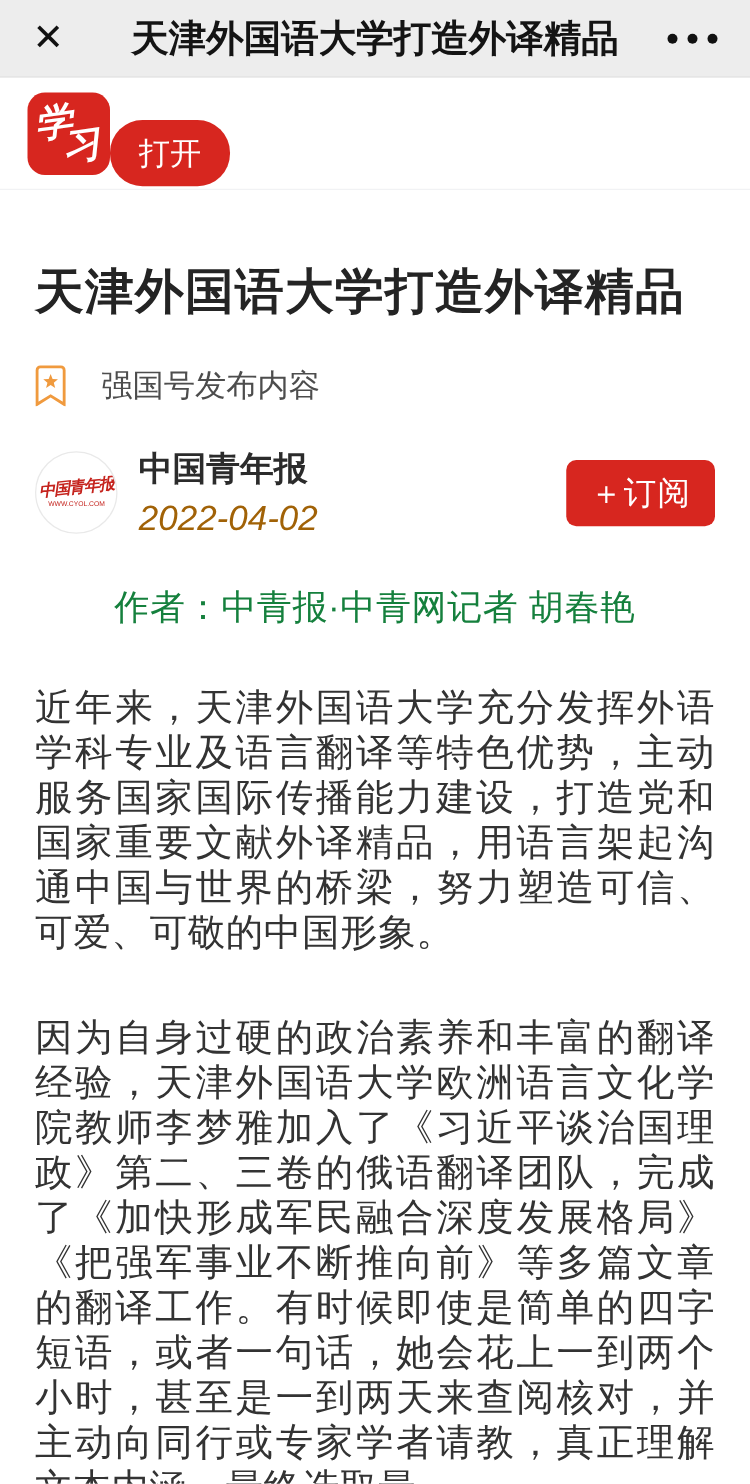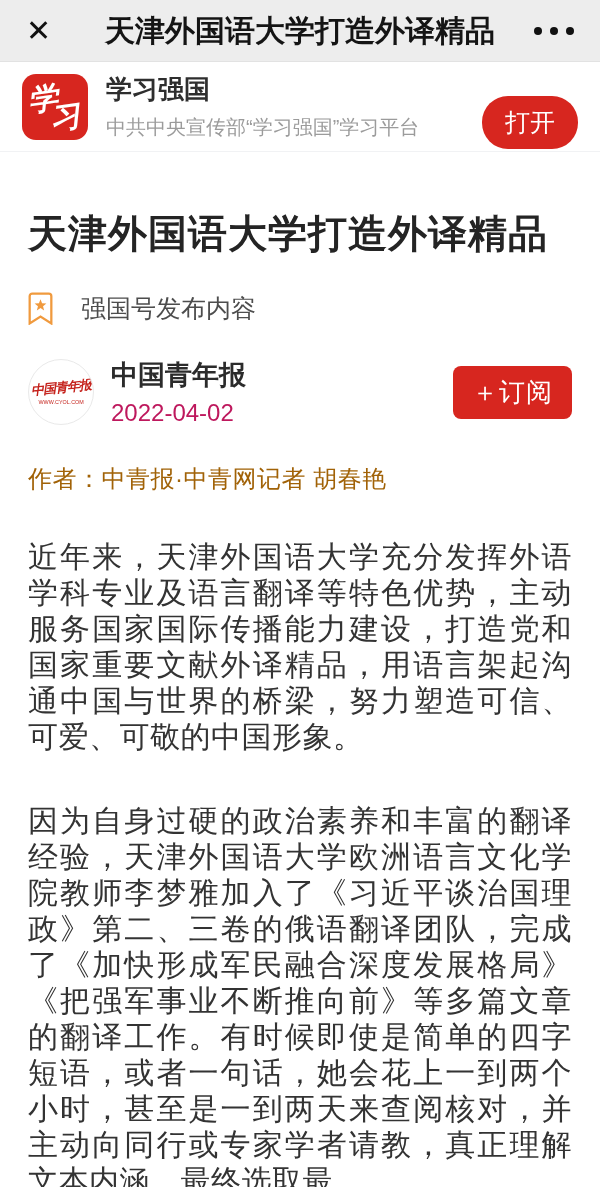--- a/index.html
+++ b/index.html
@@ -69,28 +69,28 @@
     display: flex; flex-direction: column; align-items: center; justify-content: center;
     overflow: hidden; cursor: pointer;
   }
   .avatar .cal {
     color: #c5231d; font-weight: 700; font-style: italic; font-size: 13px;
     transform: rotate(-6deg); white-space: nowrap; letter-spacing: -1px;
   }
   .avatar .cap { color: #c5231d; font-size: 6px; margin-top: 2px; transform: scale(0.9); white-space: nowrap; }
   .pub-meta { margin-left: 17px; flex: 1 1 auto; }
   .pub-name { font-size: 27px; font-weight: 600; color: #2b2b2b; cursor: pointer; }
-  .pub-date { font-size: 24px; color: #be185d; margin-top: 6px; }
+  .pub-date { font-size: 28px; color: #a16207; margin-top: 6px; font-style: italic; }
   .subscribe-btn {
     flex: 0 0 auto; background: #d7261f; color: #fff; border: none;
     font-size: 26px; padding: 9px 19px; border-radius: 8px; cursor: pointer;
     font-family: inherit; letter-spacing: 1px; margin-left: 44px;
   }
 
-  .author-line { margin-top: 36px; font-size: 24px; color: #a16207; letter-spacing: 0.5px; }
+  .author-line { margin-top: 36px; font-size: 28px; color: #15803d; letter-spacing: 0.5px; text-align: center; }
 
   .body-text p {
     font-size: 30px; line-height: 36px; color: #333;
     text-align: justify; letter-spacing: 0.5px;
   }
   .body-text p.p1 { margin-top: 44px; }
   .body-text p.p2 { margin-top: 48px; }
 </style>
 </head>
 <body>
@@ -102,24 +102,20 @@
       <i></i>
       <i></i>
       <i></i>
     </span>
 </header>
 
 <section class="app-banner">
   <div class="app-logo">
     <span class="c1">学</span>
     <span class="c2">习</span>
-  </div>
-  <div class="app-info">
-    <div class="app-name">学习强国</div>
-    <div class="app-subtitle">中共中央宣传部“学习强国”学习平台</div>
   </div>
   <button class="open-btn">打开</button>
 </section>
 
 <main class="article">
 
   <h1 class="article-title">天津外国语大学打造外译精品</h1>
 
   <div class="badge-row">
     <svg class="badge-icon" viewBox="0 0 24 32" fill="none">

